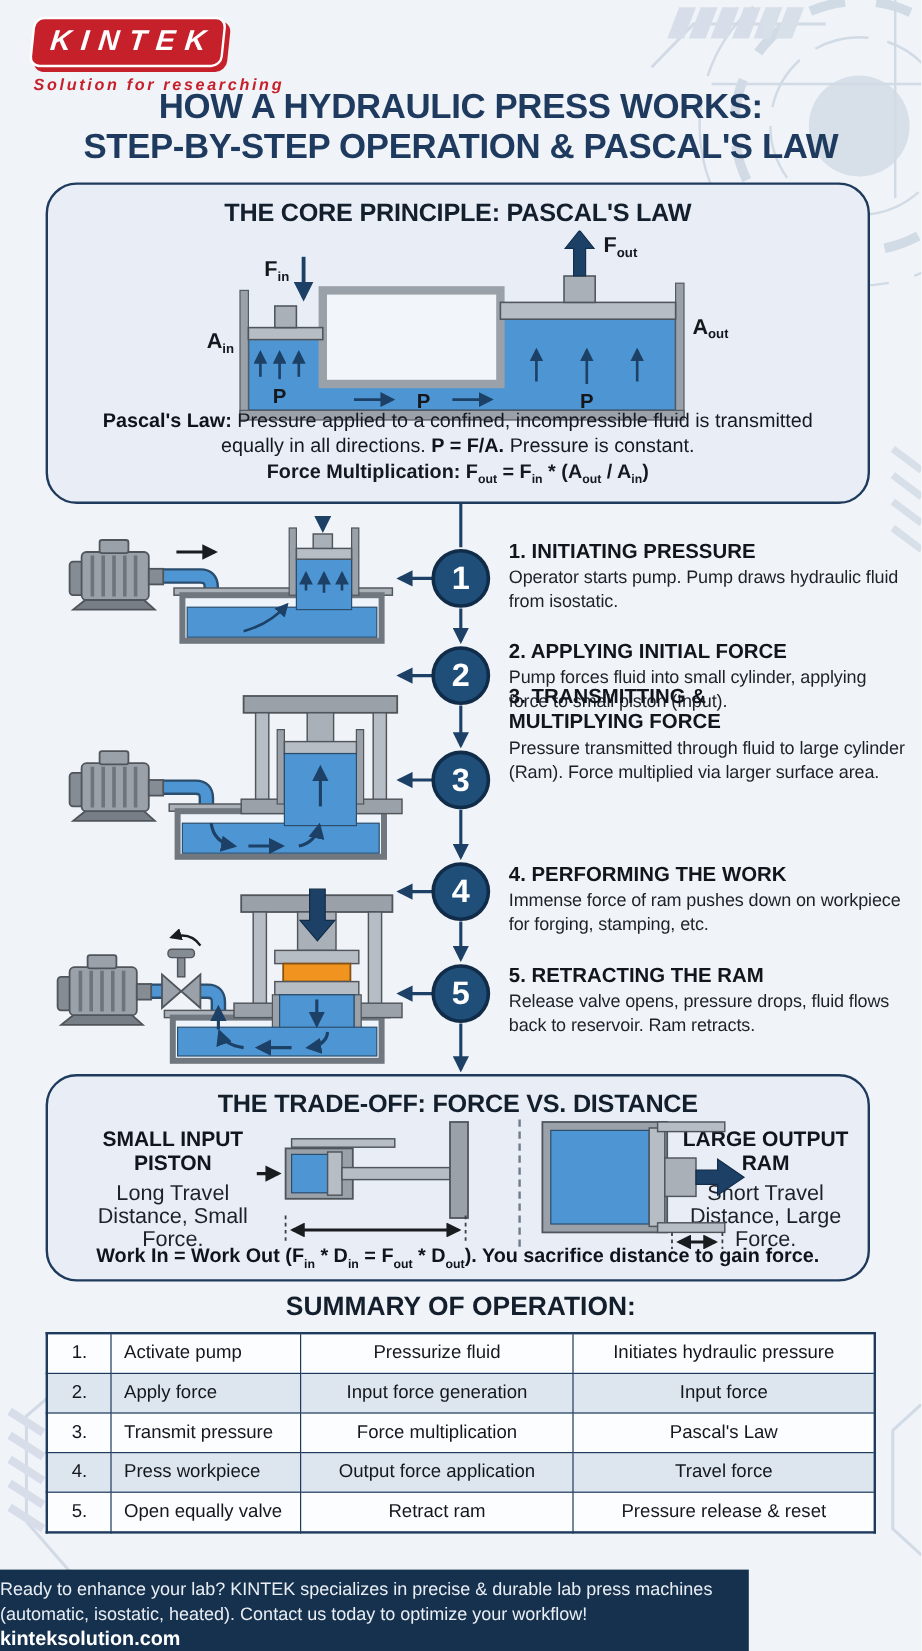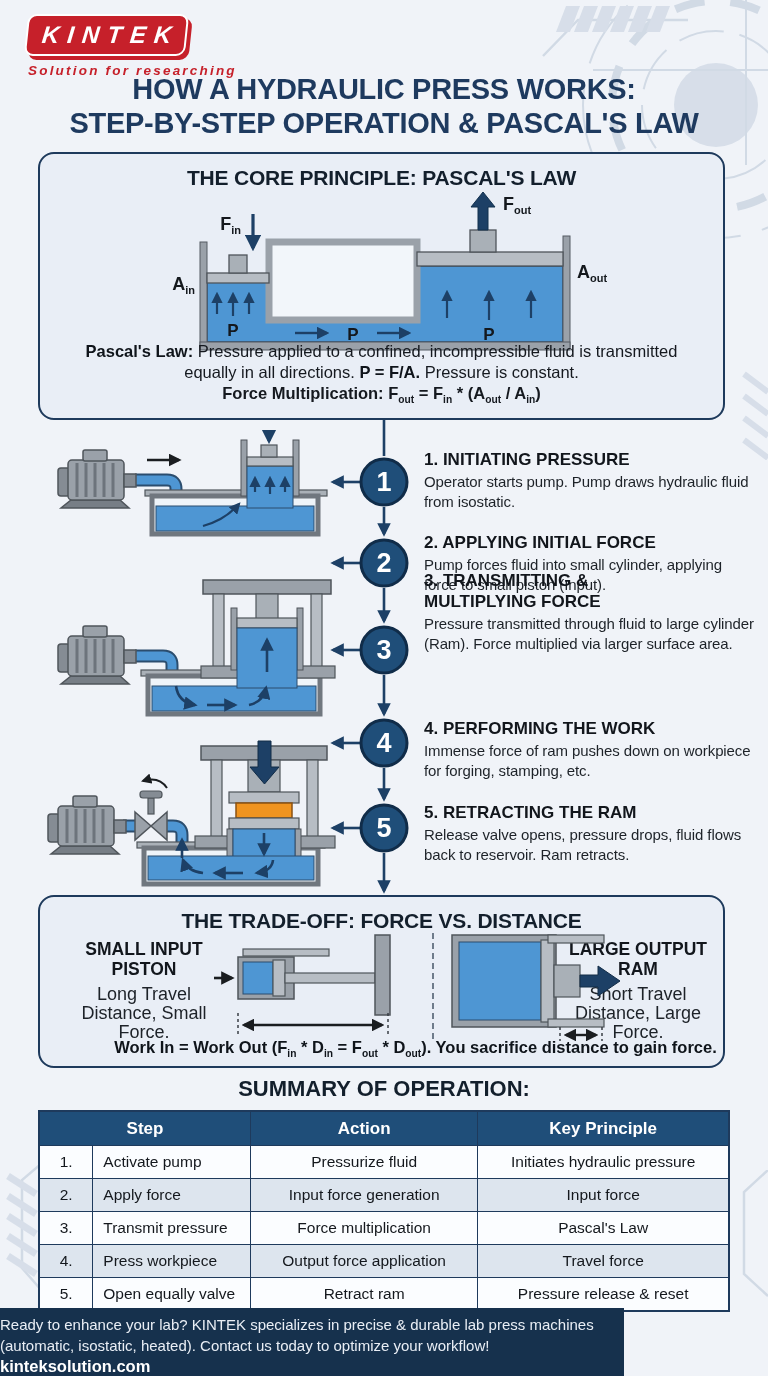--- a/index.html
+++ b/index.html
@@ -11,41 +11,41 @@
   .logo{position:absolute;left:26px;top:14px;}
   .logo-box{display:inline-block;background:#c6202a;color:#fff;font-weight:bold;font-style:italic;
             font-size:24px;letter-spacing:8px;padding:5px 6px 5px 14px;border-radius:9px;
             border:2px solid #fff;box-shadow:4px 4px 0 #c6202a;transform:skewX(-6deg);}
   .logo-tagline{color:#c6202a;font-style:italic;font-weight:bold;font-size:13.5px;
                 letter-spacing:2.2px;margin-top:7px;margin-left:2px;}
   
   .main-title{position:absolute;top:72px;left:0;width:768px;text-align:center;color:#1e3a5f;
               font-weight:800;font-size:29px;line-height:34px;letter-spacing:-.3px;}
   
-  .panel{position:absolute;left:38px;width:687px;border:2.5px solid #1e3a5c;border-radius:16px;
+  .panel{position:absolute;left:38px;width:687px;border:2.5px solid #1e3a5c;border-radius:26px;
          background:#e9eef6;box-sizing:border-box;}
   .panel-heading{position:absolute;top:12px;left:0;width:100%;text-align:center;font-weight:800;
                  font-size:21px;color:#131f2c;letter-spacing:-.2px;}
   #core-panel{top:152px;height:268px;}
   .law{position:absolute;left:0;bottom:8px;width:100%;text-align:center;font-size:16.5px;
        line-height:21px;color:#15191f;}
   .law b{color:#0f141a;}
   .frm sub{font-size:62%;font-weight:inherit;}
   
   .step-block{position:absolute;left:424px;width:330px;}
   .step-title{font-weight:800;font-size:17px;line-height:21px;color:#12161c;max-width:260px;}
   .step-desc{font-size:15px;line-height:20px;color:#1d2228;margin-top:2px;letter-spacing:-.1px;}
   
   #tradeoff-panel{top:895px;height:173px;}
   .to-side{position:absolute;text-align:center;}
   .to-title{font-weight:800;font-size:17.5px;line-height:20px;color:#12161c;}
   .to-desc{font-size:18px;line-height:19px;color:#1d2228;margin-top:6px;}
   .to-divider{position:absolute;left:392px;top:36px;height:106px;border-left:2px dashed #6f7c8b;}
   .to-formula{position:absolute;left:0;top:141px;width:100%;text-align:center;font-weight:bold;
-              font-size:16.5px;color:#0f141a;padding-left:34px;}
+              font-size:16.5px;color:#0f141a;}
   
   .summary-heading{position:absolute;top:1076px;left:0;width:768px;text-align:center;
                    font-weight:800;font-size:22px;color:#131f2c;}
   table.summary{position:absolute;top:1110px;left:38px;width:692px;border-collapse:collapse;
                 font-size:15.5px;color:#14181d;}
   table.summary th{background:#1f4e79;color:#fff;font-size:17px;font-weight:bold;height:31px;
                    border:1.5px solid #1e3a5c;}
   table.summary td{height:30px;border:1.5px solid #1e3a5c;text-align:center;}
   table.summary td.stepname{text-align:left;padding-left:10px;}
   table.summary tr.odd td{background:#fbfdff;}
@@ -384,25 +384,20 @@
   <div class="summary-heading">SUMMARY OF OPERATION:</div>
 
   <table class="summary">
     <colgroup>
         <col style="width:54px">
         <col style="width:158px">
         <col style="width:228px">
         <col style="width:252px">
       </colgroup>
     <tbody>
-        <tr>
-      <th colspan="2">Step</th>
-      <th>Action</th>
-      <th>Key Principle</th>
-    </tr>
     <tr class="odd">
       <td>1.</td>
           <td class="stepname">Activate pump</td>
       <td>Pressurize fluid</td>
           <td>Initiates hydraulic pressure</td>
     </tr>
     <tr class="even">
       <td>2.</td>
           <td class="stepname">Apply force</td>
       <td>Input force generation</td>

